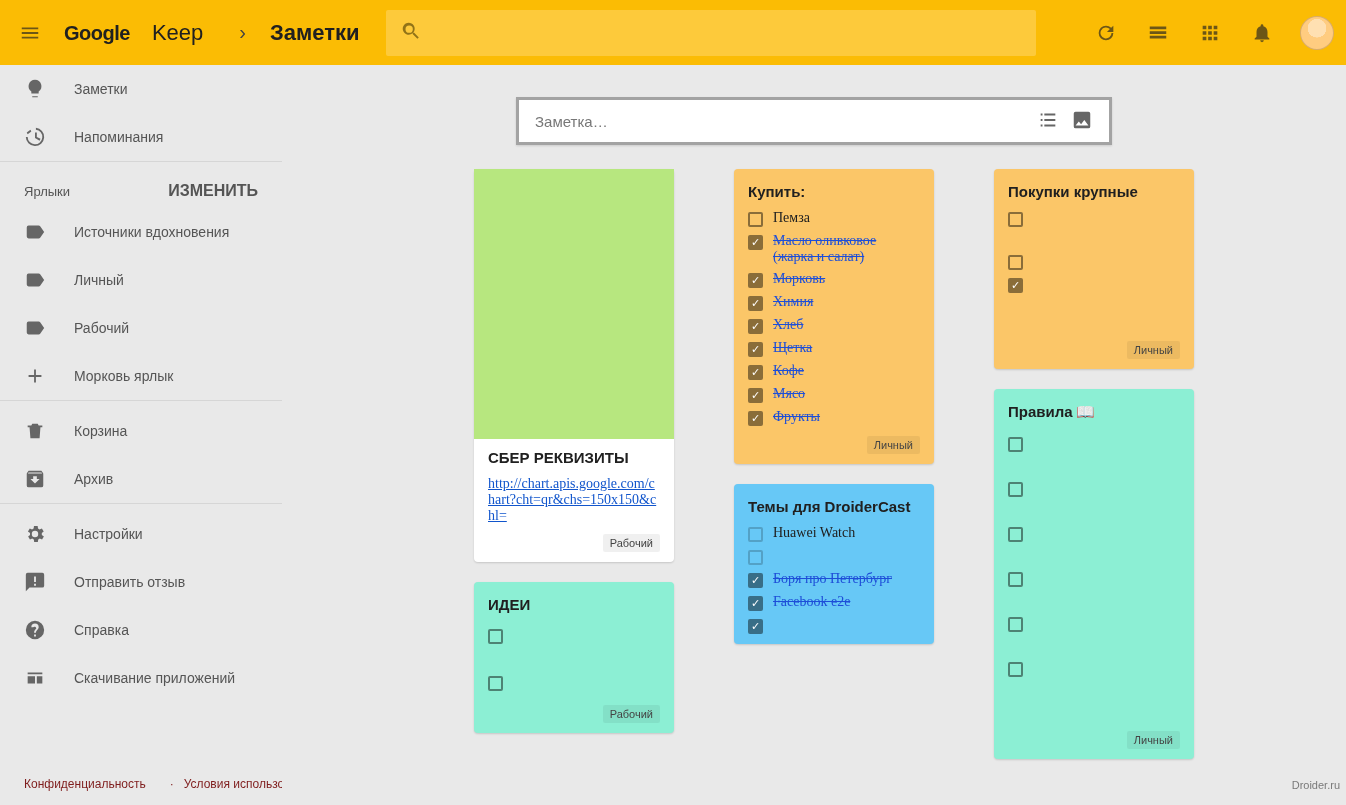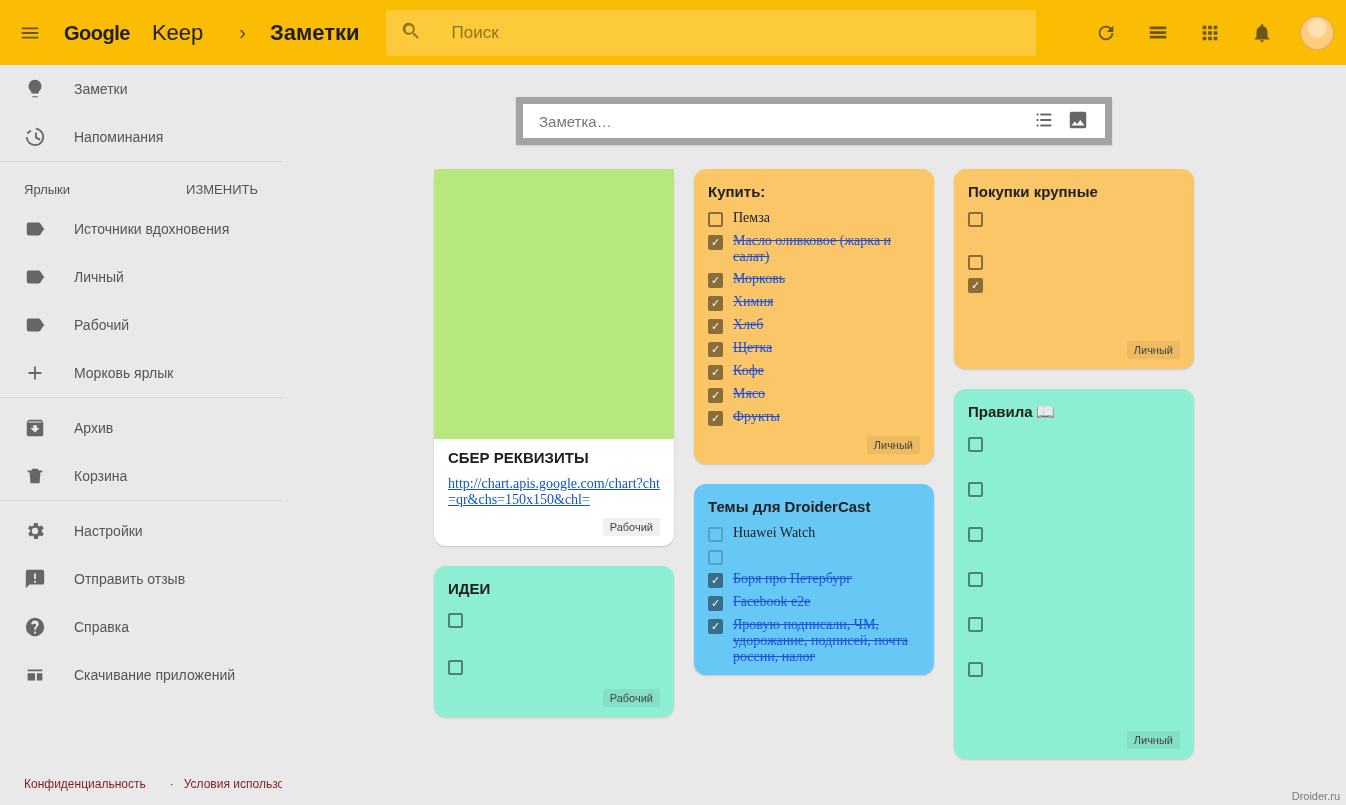--- a/index.html
+++ b/index.html
@@ -82,65 +82,66 @@
     cursor: pointer;
   }
   .side-item svg { width: 22px; height: 22px; fill: #666; }
   .side-item.active { font-weight: 400; }
   .side-sep { height: 1px; background: #d6d6d6; margin: 0 0 6px 0; }
   .labels-head {
     display: flex; justify-content: space-between; align-items: center;
     padding: 14px 24px 8px 24px;
     font-size: 13px; color: #555; text-align: center;
   }
-  .labels-head .edit { font-weight: 400; color: #555; font-size: 13px;}
+  .labels-head .edit { font-weight: 700; color: #555; font-size: 16px;}
   .side-footer {
     position: absolute; left: 0; bottom: 0; right: 0;
     padding: 14px 24px;
     display: flex; gap: 24px;
     font-size: 12px; color: #7f1d1d;
     background: #e9e9e9;
     white-space: nowrap; overflow: hidden; align-items: center;
   }
   .side-footer .dot::before { content: "·"; margin-right: 10px; }
 
   
   .main { flex: 1; overflow-y: auto; position: relative; padding-bottom: 20px; }
   .takenote {
     width: 596px;
     margin: 32px auto 24px auto;
     background: #fff;
-    border: 7px solid #a3a3a3;
+    border: 3px solid #a3a3a3;
     box-shadow: 0 1px 2px rgba(0,0,0,.12);
     height: 48px;
     display: flex; align-items: center;
     padding: 0 16px;
     gap: 12px;
     color: #777;
     font-size: 15px;
   }
   .takenote .spacer { flex: 1; }
   .takenote svg { width: 22px; height: 22px; fill: #666; }
 
   .board {
     display: flex;
     gap: 20px;
     padding: 0 24px;
     justify-content: center;
   }
   .col { display: flex; flex-direction: column; gap: 20px; width: 240px; }
 
   .note {
-    border-radius: 12px;
+    border-radius: 4px;
     box-shadow: 0 1px 2px rgba(0,0,0,.15);
     padding: 14px 14px 10px 14px;
     display: flex; flex-direction: column;
     gap: 10px;
     position: relative;
     min-height: 60px;
+    margin-left: 40px;
   }
   .note-title { font-weight: 700; font-size: 15px; font-family: Arial, sans-serif; }
   .note-body { font-size: 14px; color: #222; font-family: Georgia, 'Times New Roman', serif; }
   .note-body a { color: #1155cc; text-decoration: underline; word-break: break-all; }
   .note .image-block { margin: -14px -14px 0 -14px; height: 270px; background: #b7e77f; }
   .chip {
     align-self: flex-end;
     margin-top: auto;
     background: rgba(0,0,0,.06);
     font-size: 11px;
@@ -163,21 +164,21 @@
   .empty-checks { display:flex; flex-direction:column; gap: 30px; padding: 4px 0; }
 
   
   .c-white  { background: #fff; }
   .c-orange { background: #fbc668; }
   .c-teal   { background: #8cefd4; }
   .c-blue   { background: #67c8f6; }
 
   
   .watermark {
-    position: fixed; right: 6px; bottom: 3px;
+    position: fixed; right: 6px; bottom: 14px;
     font-size: 11px; color: #7a7a7a;
   }
 </style>
 </head>
 <body>
 
 <div class="header">
   <div class="icon-btn">
     <svg viewBox="0 0 24 24">
         <path d="M3 6h18v2H3zM3 11h18v2H3zM3 16h18v2H3z"></path>
@@ -189,21 +190,20 @@
   </div>
   <span class="chev">›</span>
   <span class="page-title">Заметки</span>
 
   <div class="search">
     <span>
       <svg viewBox="0 0 24 24">
           <path d="M15.5 14h-.79l-.28-.27a6.5 6.5 0 10-.7.7l.27.28v.79l5 4.99L20.49 19l-4.99-5zM10 14a4 4 0 110-8 4 4 0 010 8z"></path>
         </svg>
     </span>
-    <input type="text" placeholder="Поиск" style="">
   </div>
 
   <div class="header-right">
     <div class="icon-btn">
       <svg viewBox="0 0 24 24">
           <path d="M17.65 6.35A7.95 7.95 0 0012 4a8 8 0 108 8h-2a6 6 0 11-1.76-4.24L13 11h7V4l-2.35 2.35z"></path>
         </svg>
     </div>
     <div class="icon-btn">
       <svg viewBox="0 0 24 24">
@@ -266,29 +266,29 @@
     <div class="side-item">
       <svg viewBox="0 0 24 24">
           <path d="M11 5h2v6h6v2h-6v6h-2v-6H5v-2h6z"></path>
         </svg>
       <span>Морковь ярлык</span>
     </div>
     <div class="side-sep"></div>
 
     <div class="side-item">
       <svg viewBox="0 0 24 24">
+          <path d="M6 7h12l-1 13H7L6 7zm3-3h6l1 2h4v2H4V6h4l1-2z"></path>
+        </svg>
+      <span>Корзина</span>
+    </div>
+    <div class="side-item">
+      <svg viewBox="0 0 24 24">
           <path d="M20.54 5.23L19 3H5L3.46 5.23A2 2 0 003 6.5V19a2 2 0 002 2h14a2 2 0 002-2V6.5a2 2 0 00-.46-1.27zM12 17l-5-5h3V9h4v3h3l-5 5zM5 5h14l.8 1H4.2L5 5z"></path>
         </svg>
       <span>Архив</span>
-    </div>
-    <div class="side-item">
-      <svg viewBox="0 0 24 24">
-          <path d="M6 7h12l-1 13H7L6 7zm3-3h6l1 2h4v2H4V6h4l1-2z"></path>
-        </svg>
-      <span>Корзина</span>
     </div>
     <div class="side-sep"></div>
 
     <div class="side-item">
       <svg viewBox="0 0 24 24">
           <path d="M19.4 13a7.5 7.5 0 000-2l2.1-1.6-2-3.4-2.5 1a7.6 7.6 0 00-1.7-1l-.4-2.6h-4l-.4 2.6a7.6 7.6 0 00-1.7 1l-2.5-1-2 3.4L6.6 11a7.5 7.5 0 000 2l-2.1 1.6 2 3.4 2.5-1a7.6 7.6 0 001.7 1l.4 2.6h4l.4-2.6a7.6 7.6 0 001.7-1l2.5 1 2-3.4L19.4 13zM12 15.5A3.5 3.5 0 1115.5 12 3.5 3.5 0 0112 15.5z"></path>
         </svg>
       <span>Настройки</span>
     </div>
     <div class="side-item">
@@ -412,21 +412,20 @@
               <div class="check-row">
                 <span class="checkbox checked"></span>
                 <span class="checked-text">Боря про Петербург</span>
               </div>
               <div class="check-row">
                 <span class="checkbox checked"></span>
                 <span class="checked-text">Facebook e2e</span>
               </div>
               <div class="check-row">
                 <span class="checkbox checked"></span>
-                <span class="checked-text">Яровую подписали, ЧМ, удорожание, подписей, почта россии, налог</span>
               </div>
             </div>
         </div>
       </div>
 
       <div class="col">
         <div class="note c-orange" style="min-height:200px;">
           <div class="note-title">Покупки крупные</div>
           <div class="checklist">
             <div class="check-row">

